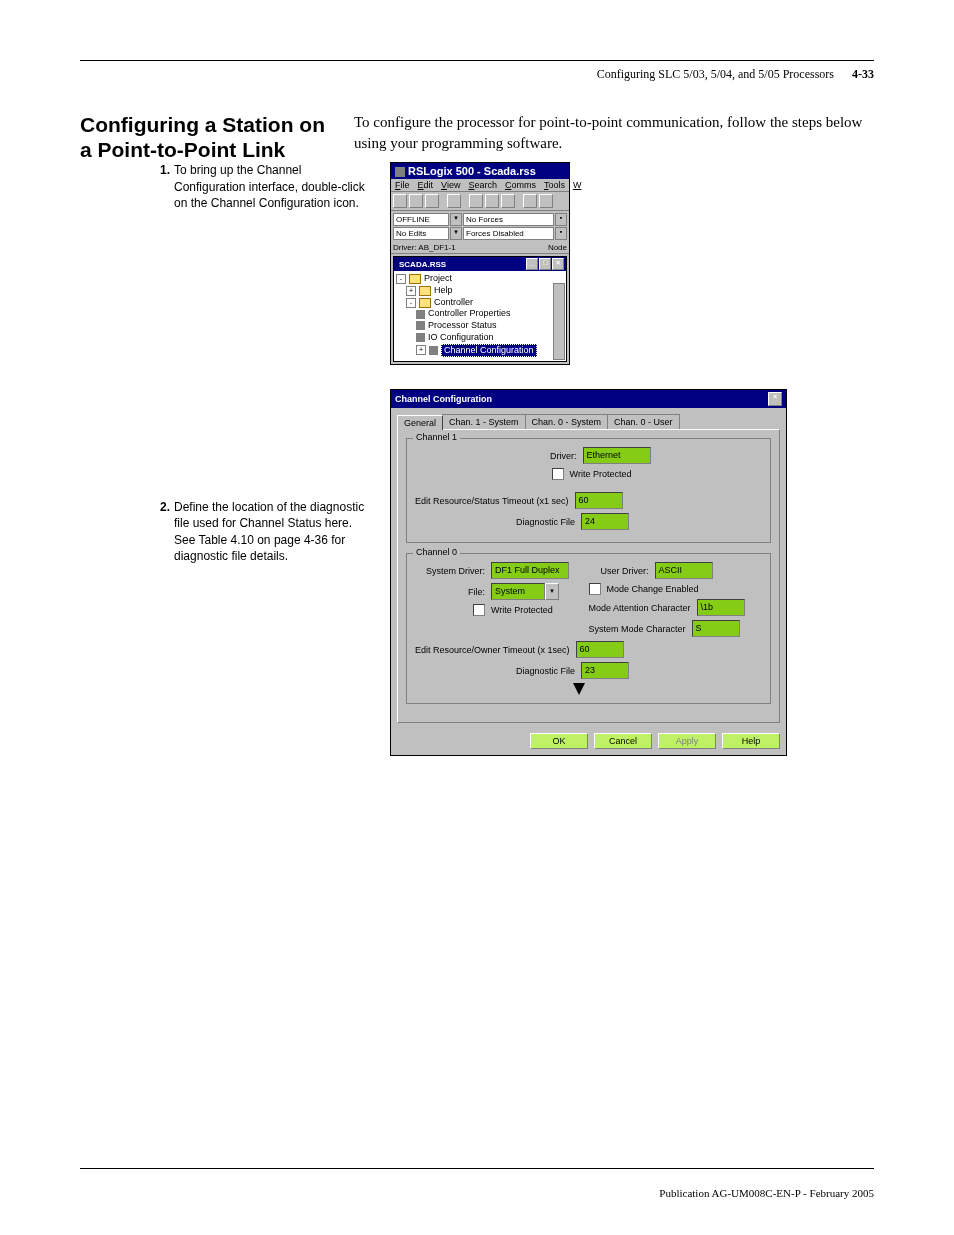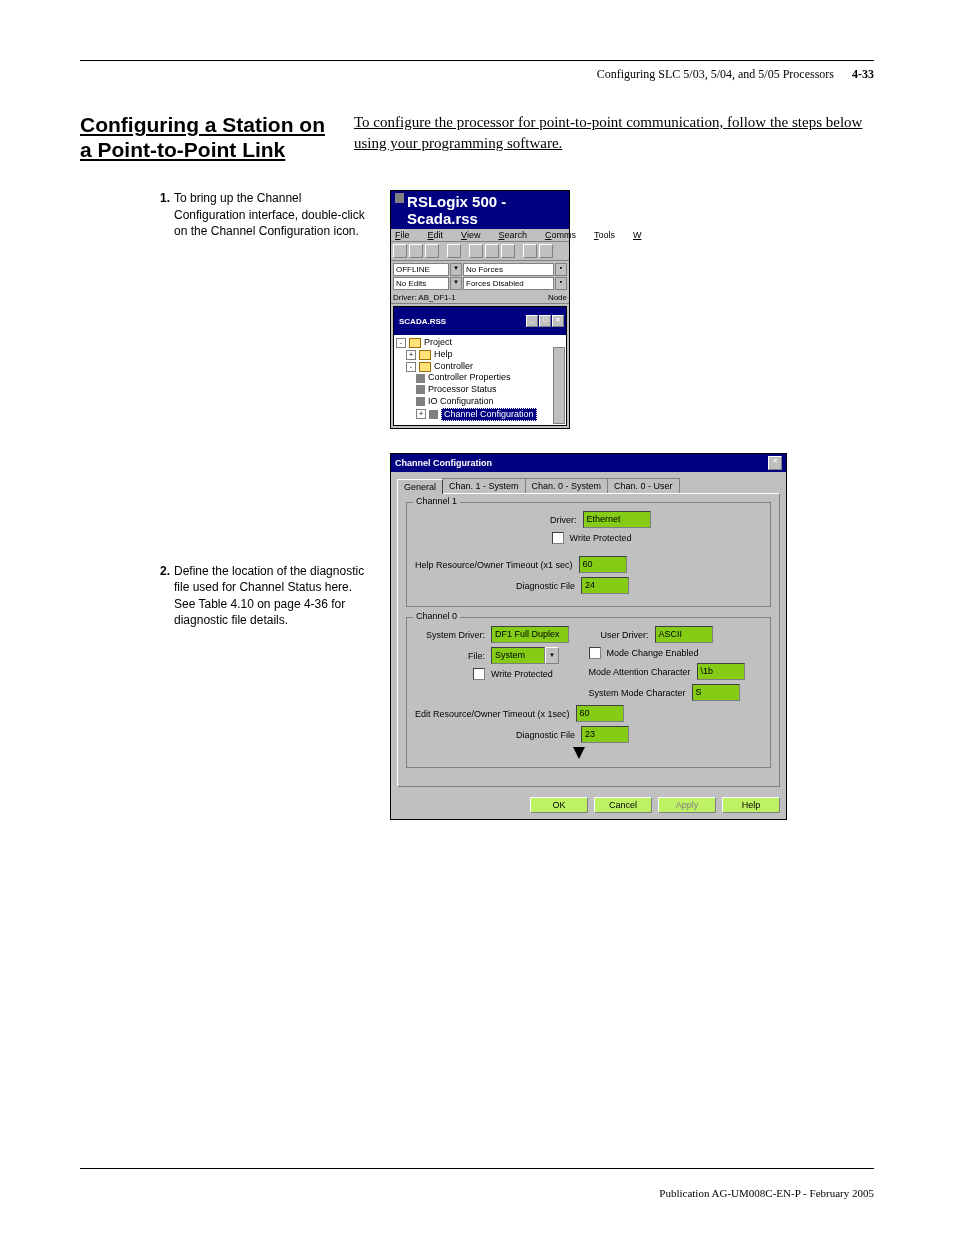--- a/index.html
+++ b/index.html
@@ -29,22 +29,20 @@
     justify-content: flex-end;
     align-items: baseline;
     font-size: 12px;
     margin-bottom: 30px;
     gap: 18px;
   }
   .header-page { font-weight: bold; }
   .main-row {
     display: flex;
     gap: 24px;
-    margin-bottom: 28px;
-    text-decoration: underline;
   }
   .section-title {
     flex: 0 0 250px;
     font-family: Arial, Helvetica, sans-serif;
     font-weight: bold;
     font-size: 21px;
     line-height: 1.2;
   }
   .intro-text {
     flex: 1;
@@ -78,29 +76,29 @@
     background: #c0c0c0;
     border: 1px solid #000;
     font-family: "MS Sans Serif", Tahoma, Arial, sans-serif;
     font-size: 9px;
   }
   .titlebar {
     background: #000080;
     color: #fff;
     padding: 2px 4px;
     display: flex;
-    align-items: flex-start;
+    align-items: flex-end;
     gap: 3px;
-    font-size: 15px;
+    font-size: 11px;
     font-weight: bold;
   }
   .titlebar .icon { width:10px; height:10px; background:#808080; }
   .menubar {
     display: flex;
-    gap: 18px;
+    gap: 8px;
     padding: 1px 4px;
     background:#c0c0c0;
     border-bottom:1px solid #808080;
     font-size: 9px;
   }
   .menubar span { }
   .menubar u { text-decoration: underline; }
   .toolbar {
     display: flex;
     gap: 2px;
@@ -133,21 +131,21 @@
     padding: 1px 2px; font-size:8px;
     display:flex; justify-content:space-between;
     border-bottom:1px solid #808080;
   }
   .inner-window {
     margin: 2px; border:1px solid #000;
     background:#fff;
   }
   .inner-title {
     background:#000080; color:#fff;
-    padding:8px 2px; font-size:8px; font-weight:bold;
+    padding:1px 2px; font-size:8px; font-weight:bold;
     display:flex; justify-content:space-between; align-items:center;
   }
   .win-btns { display:flex; gap:1px; }
   .win-btn {
     width:10px; height:10px; background:#c0c0c0;
     border:1px solid #808080; border-top-color:#fff; border-left-color:#fff;
     font-size:7px; line-height:8px; text-align:center;
   }
   .tree {
     padding: 2px 2px 4px 2px;
@@ -398,21 +396,21 @@
             <span class="label" style="width:50px;">Driver:</span>
             <div class="input input-md">Ethernet</div>
           </div>
           <div class="field-row" style="justify-content:center;">
             <span></span>
             <div class="checkbox"></div>
             <span>Write Protected</span>
           </div>
           <div style="height:8px;"></div>
           <div class="field-row">
-            <span class="label">Help Resource/Owner Timeout (x1 sec)</span>
+            <span class="label">Edit Resource/Status Timeout (x1 sec)</span>
             <div class="input input-sm">60</div>
           </div>
           <div class="field-row">
             <span class="label" style="width:160px;">Diagnostic File</span>
             <div class="input input-sm">24</div>
           </div>
         </div>
 
         <div class="group">
           <div class="group-label">Channel 0</div>

